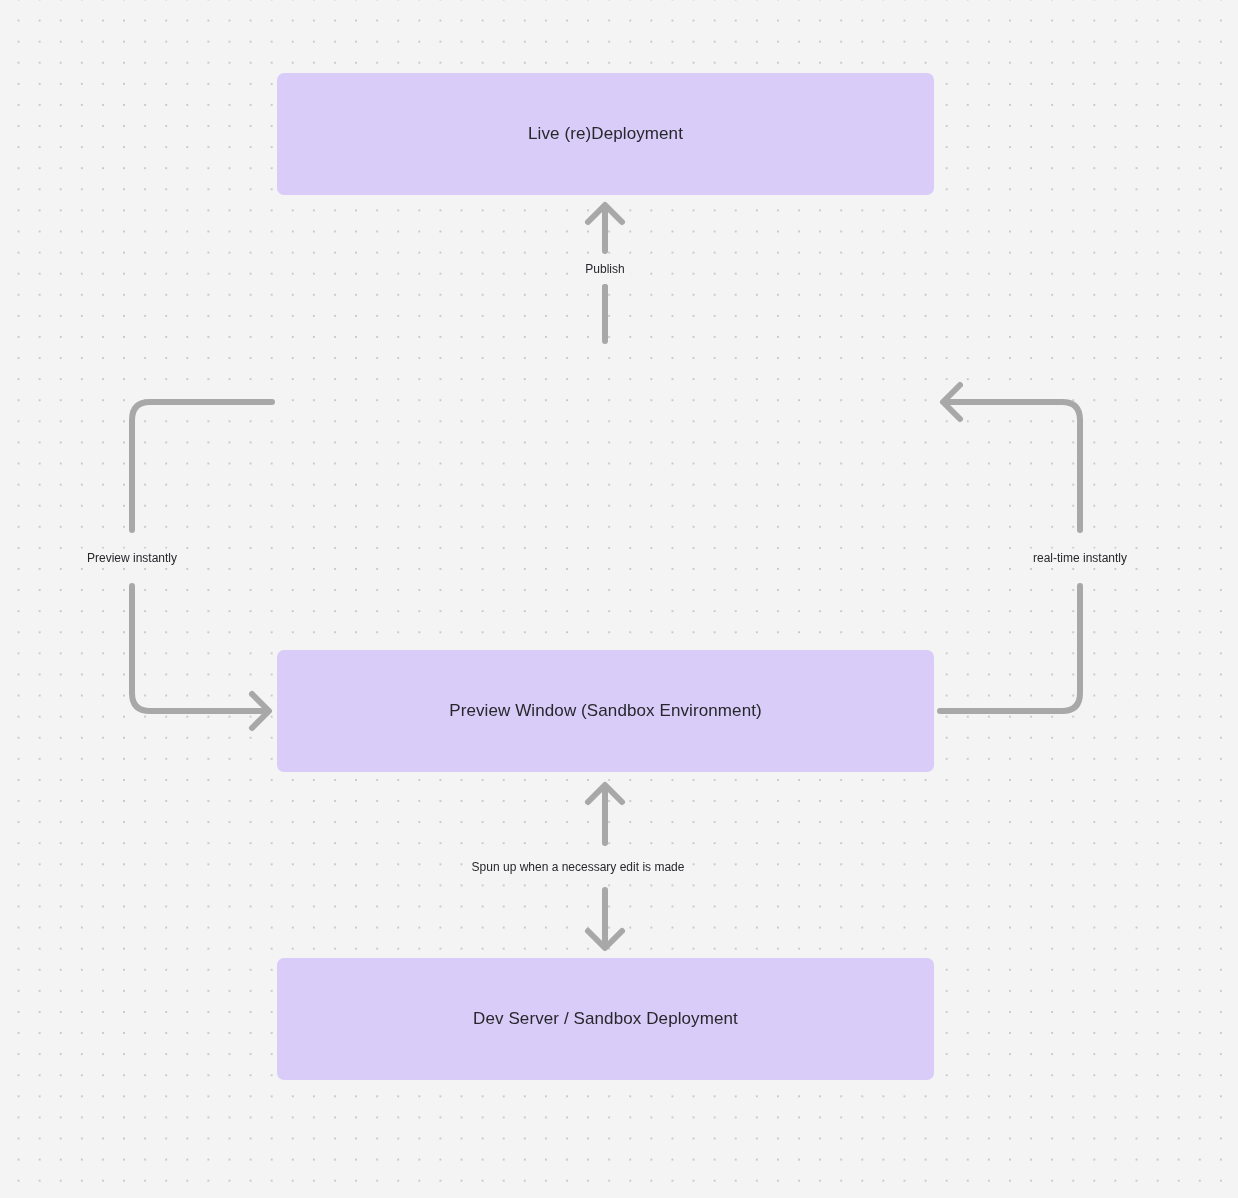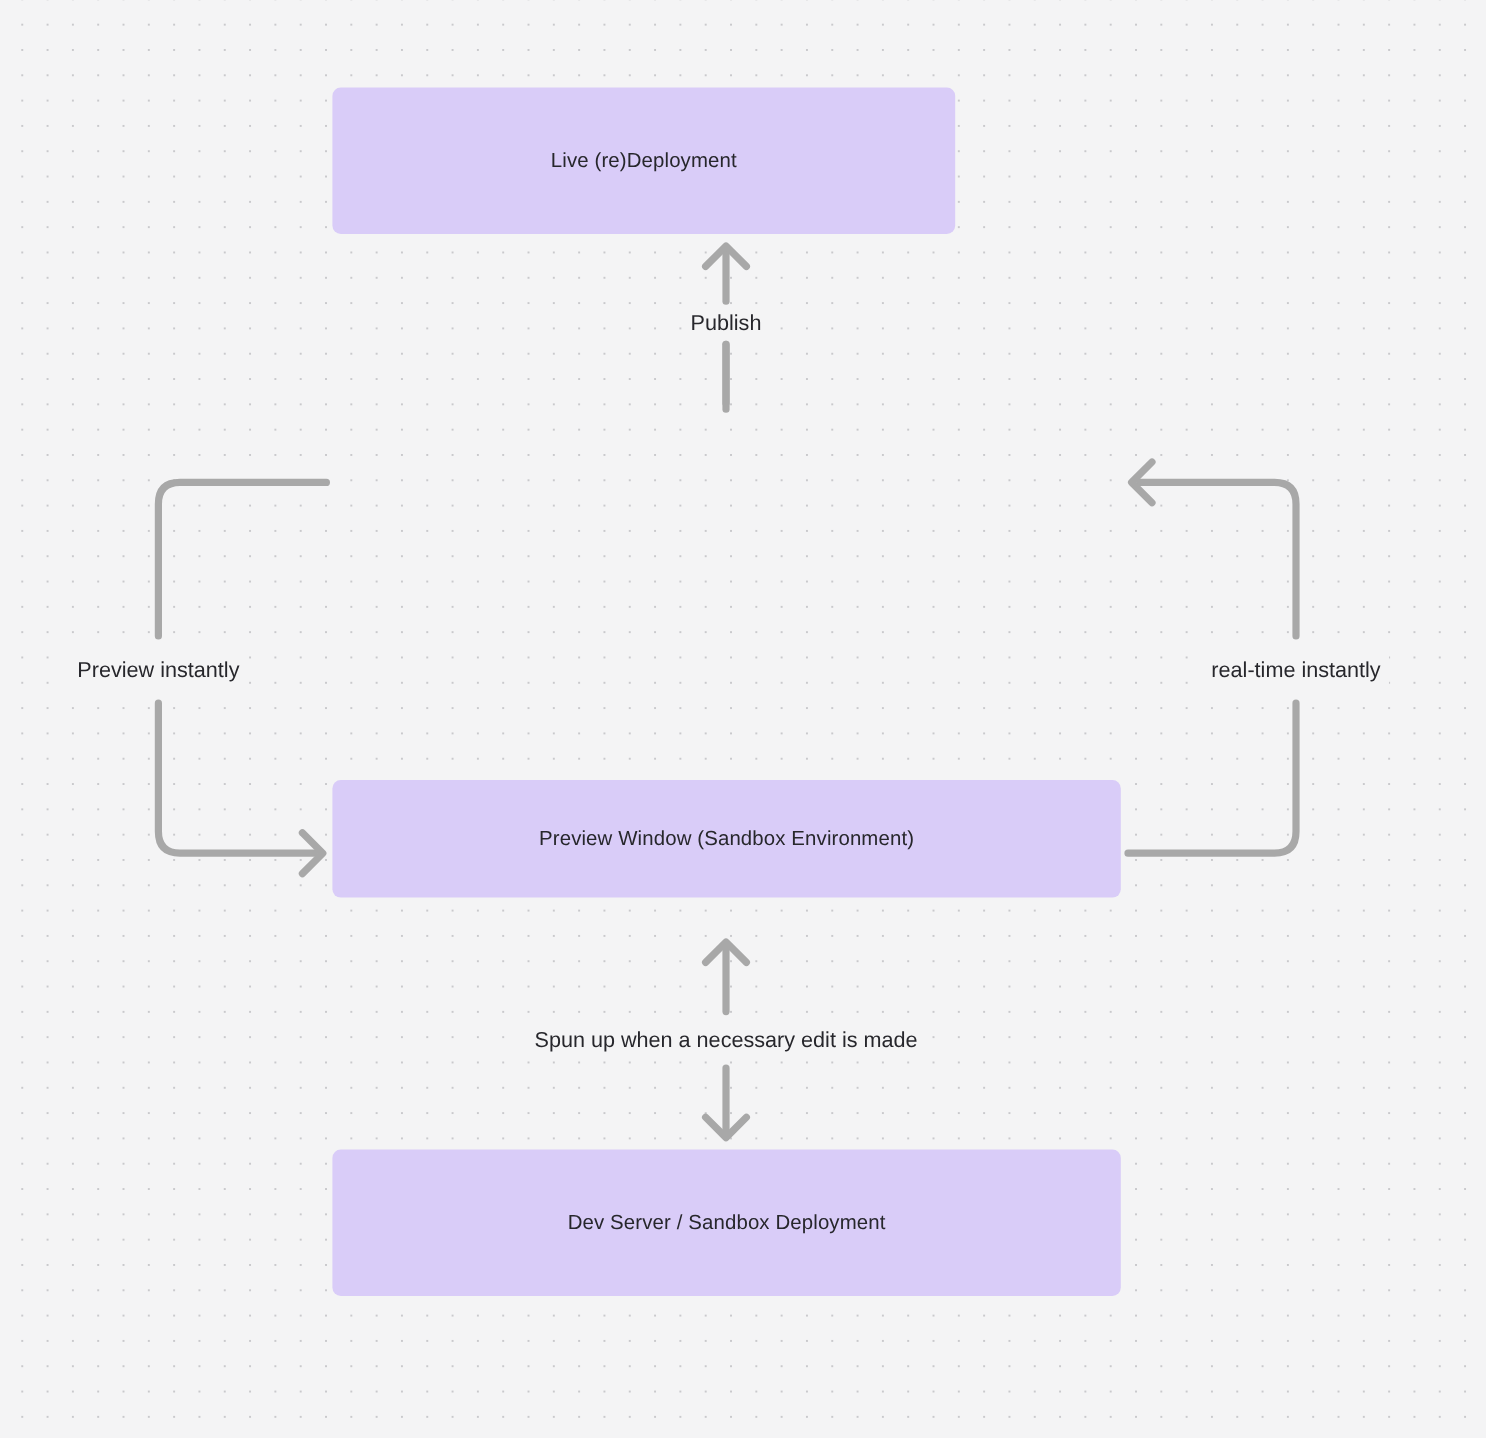--- a/index.html
+++ b/index.html
@@ -33,23 +33,23 @@
     font-family: "Liberation Sans", sans-serif;
     font-size: 17px;
     line-height: 1.2;
     color: #27272c;
     letter-spacing: 0.1px;
     text-align: center;
     white-space: nowrap;
     user-select: none;
   }
 
-  #node-live          { left: 277px; top: 73px;   width: 519px; height: 122px; }
+  #node-live          { left: 277px; top: 73px;   width: 657px; height: 122px; }
   #node-user-changes  { left: 277px; top: 341px;  width: 657px; height: 122px; }
-  #node-preview       { left: 277px; top: 650px;  width: 657px; height: 98px; justify-content: center; }
+  #node-preview       { left: 277px; top: 650px;  width: 657px; height: 122px; justify-content: center; }
   #node-dev-server    { left: 277px; top: 958px;  width: 657px; height: 122px; }
 
   
   #edges {
     position: absolute;
     left: 0; top: 0;
     width: 1238px;
     height: 1198px;
     pointer-events: none;
   }
@@ -65,33 +65,33 @@
     stroke: #a8a8a8;
     stroke-width: 6;
     stroke-linecap: round;
     stroke-linejoin: round;
   }
 
   
   .edge-label {
     position: absolute;
     font-family: "Liberation Sans", sans-serif;
-    font-size: 18px;
+    font-size: 12px;
     color: #27272c;
     white-space: nowrap;
     background: #f4f4f5;
     padding: 2px 7px;
     line-height: 1.25;
     user-select: none;
     transform: translate(-50%, -50%);
   }
   #label-publish        { left: 605px; top: 269px; }
   #label-updates        { left: 132px; top: 558px; }
   #label-feedback       { left: 1080px; top: 558px; }
-  #label-spun-up        { left: 605px; top: 867px; }
+  #label-spun-up        { left: 578px; top: 867px; }
 </style>
 </head>
 <body>
 
 <div id="canvas">
 
   <svg id="edges" viewBox="0 0 1238 1198" width="1238" height="1198" xmlns="http://www.w3.org/2000/svg">
 
     <g>
       <path class="edge-path" d="M 605 341 L 605 287"></path>

